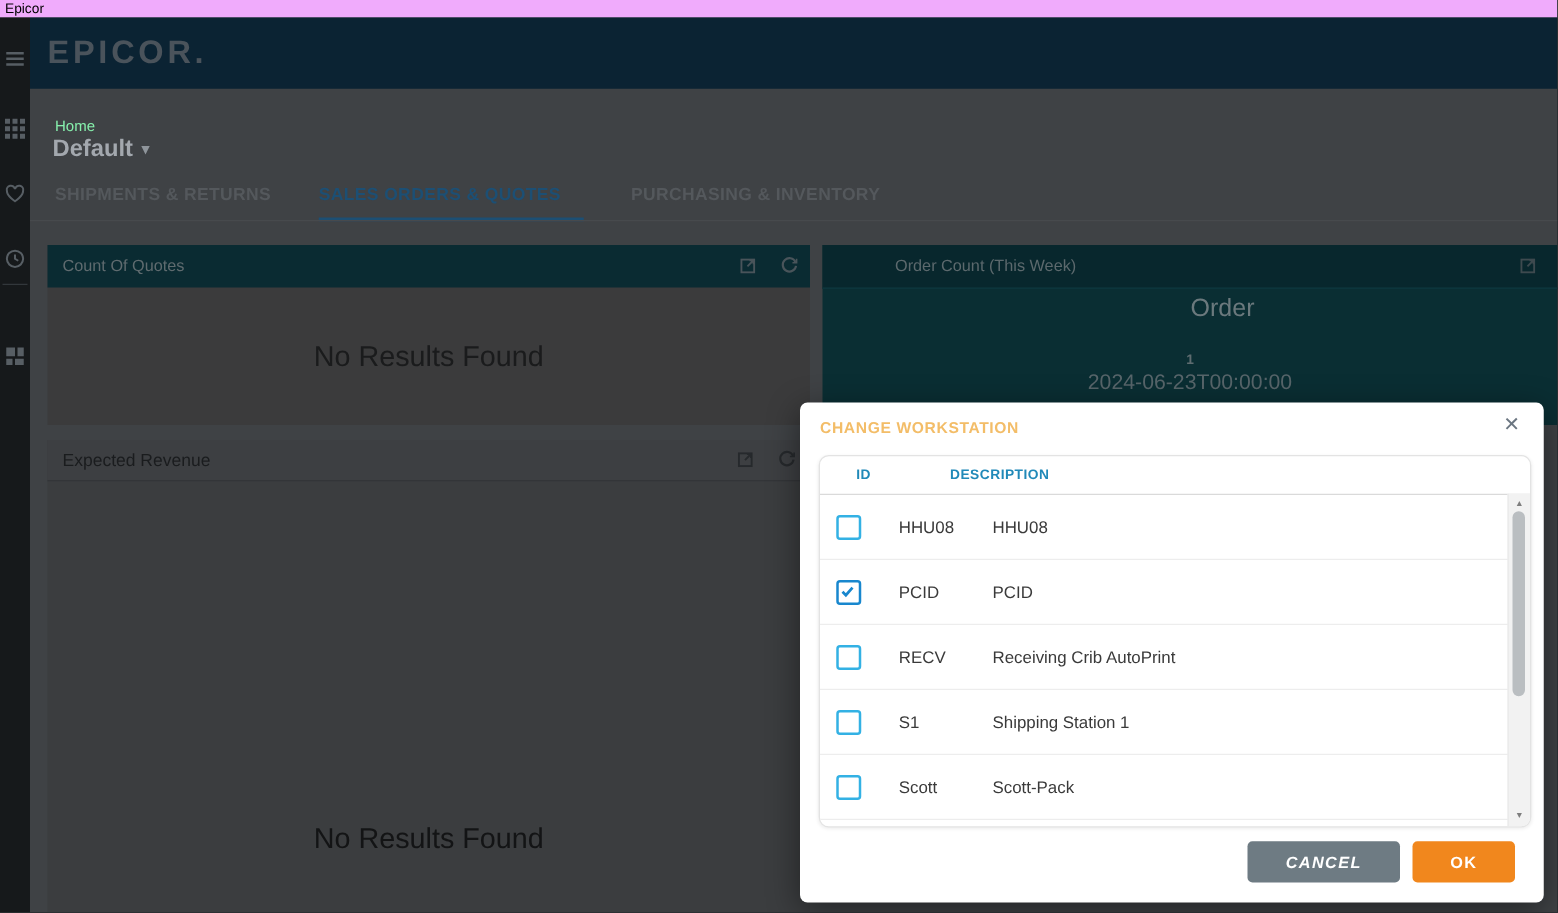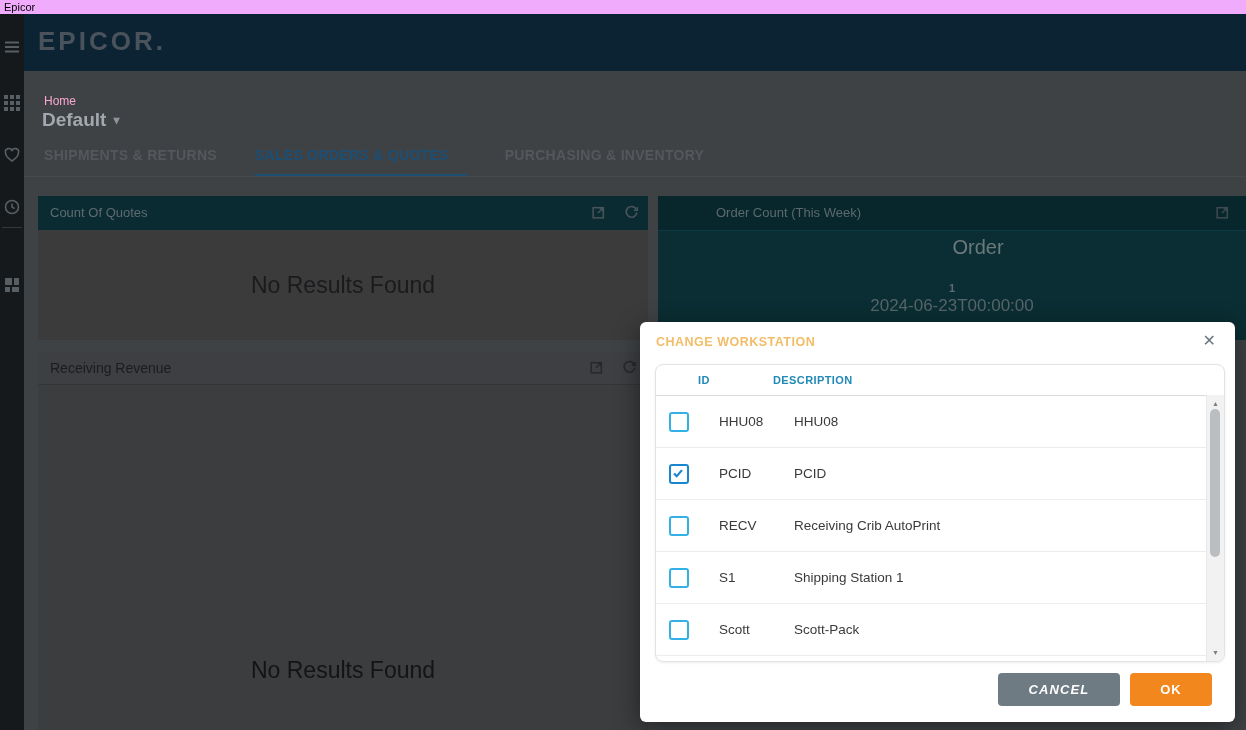--- a/index.html
+++ b/index.html
@@ -14,21 +14,21 @@
   .sidebar{position:absolute;left:0;top:14px;width:24px;height:716px;background:#16191B;}
   .sicon{position:absolute;left:3px;width:18px;height:18px;color:#575E64;}
   .sicon svg{display:block;width:18px;height:18px;}
   .sdivider{position:absolute;left:2px;width:20px;height:1px;background:#32373B;top:213px;}
 
   
   .appheader{position:absolute;left:24px;top:14px;width:1222px;height:57px;background:#0B2333;}
   .logo{position:absolute;left:14px;top:12px;font-size:26px;font-weight:800;letter-spacing:3px;color:#4A535B;}
 
   
-  .crumb-section{position:absolute;left:44px;top:94px;font-size:12px;color:#f9a8d4;}
+  .crumb-section{position:absolute;left:44px;top:94px;font-size:12px;color:#86efac;}
   .crumb-page{position:absolute;left:42px;top:109px;font-size:19px;font-weight:600;color:#A3A8AE;}
   .crumb-caret{font-size:12px;color:#8F959B;margin-left:7px;vertical-align:2px;}
 
   
   .tabs{position:absolute;left:44px;top:147px;display:flex;gap:38px;}
   .tab{font-size:14px;font-weight:700;letter-spacing:.3px;color:#54585C;padding-bottom:11px;cursor:pointer;}
   .tab.active{color:#1C4F74;border-bottom:3px solid #1C4F74;padding-right:18px;}
   .tabs-baseline{position:absolute;left:24px;top:176px;width:1222px;height:1px;background:#474A4D;}
 
   
@@ -61,21 +61,21 @@
   .modal{position:absolute;left:640px;top:322px;width:595px;height:400px;background:#FFFFFF;
          border-radius:6px;box-shadow:0 6px 26px rgba(0,0,0,.45);}
   .modal-title{position:absolute;left:16px;top:13px;font-size:12.5px;font-weight:700;
                letter-spacing:.5px;color:#F3BD68;}
   .modal-close{position:absolute;right:19px;top:9px;font-size:16px;color:#6B7681;cursor:pointer;line-height:20px;}
 
   .mlist{position:absolute;left:15px;top:42px;width:570px;height:298px;border:1px solid #E3E3E3;
          border-radius:8px;background:#fff;box-shadow:0 1px 3px rgba(0,0,0,.07);overflow:hidden;box-sizing:border-box;}
   .mhead{height:30px;display:flex;align-items:center;border-bottom:1px solid #DADADA;}
   .mh{font-size:11px;font-weight:700;letter-spacing:.4px;color:#2089B8;}
-  .mh.h-id{margin-left:42px;width:75px;}
+  .mh.h-id{margin-left:29px;width:75px;}
   .mrow{height:51px;display:flex;align-items:center;border-bottom:1px solid #EDEDED;cursor:pointer;}
   .cell-cb{width:63px;padding-left:13px;box-sizing:border-box;}
   .cb{width:16px;height:16px;border:2px solid #33B1E4;border-radius:3px;background:#fff;display:block;}
   .cb.checked{border-color:#1887CE;}
   .cb svg{display:block;margin:1px;}
   .cell-id{width:75px;font-size:13.5px;color:#3A3A3A;}
   .cell-desc{font-size:13.5px;color:#3A3A3A;}
 
   .scrollv{position:absolute;top:30px;right:0;bottom:0;width:17px;background:#F2F2F2;border-left:1px solid #E9E9E9;}
   .sarrow{position:absolute;left:0;width:17px;text-align:center;font-size:7px;color:#7E7E7E;cursor:pointer;}
@@ -185,21 +185,21 @@
         </span>
       </span>
     </div>
     <div class="oc-legend">Order</div>
     <div class="oc-value">1</div>
     <div class="oc-label">2024-06-23T00:00:00</div>
   </div>
 
   <div class="card-er">
     <div class="chead">
-      <span class="ctitle">Receiving Revenue</span>
+      <span class="ctitle">Expected Revenue</span>
       <span class="chead-icons">
         <span class="icon15">
           <svg viewBox="0 0 14 14" fill="none" stroke="currentColor" stroke-width="1.4">
               <rect x="2" y="2.5" width="9.5" height="9.5"></rect>
               <path d="M6.5 7.5L11 3M8 3h3v3"></path>
             </svg>
         </span>
         <span class="icon15" style="margin-left:14px">
           <svg viewBox="0 0 14 14" fill="none" stroke="currentColor" stroke-width="1.6">
               <path d="M11.6 4.3A5 5 0 1 0 12 7.2"></path>

